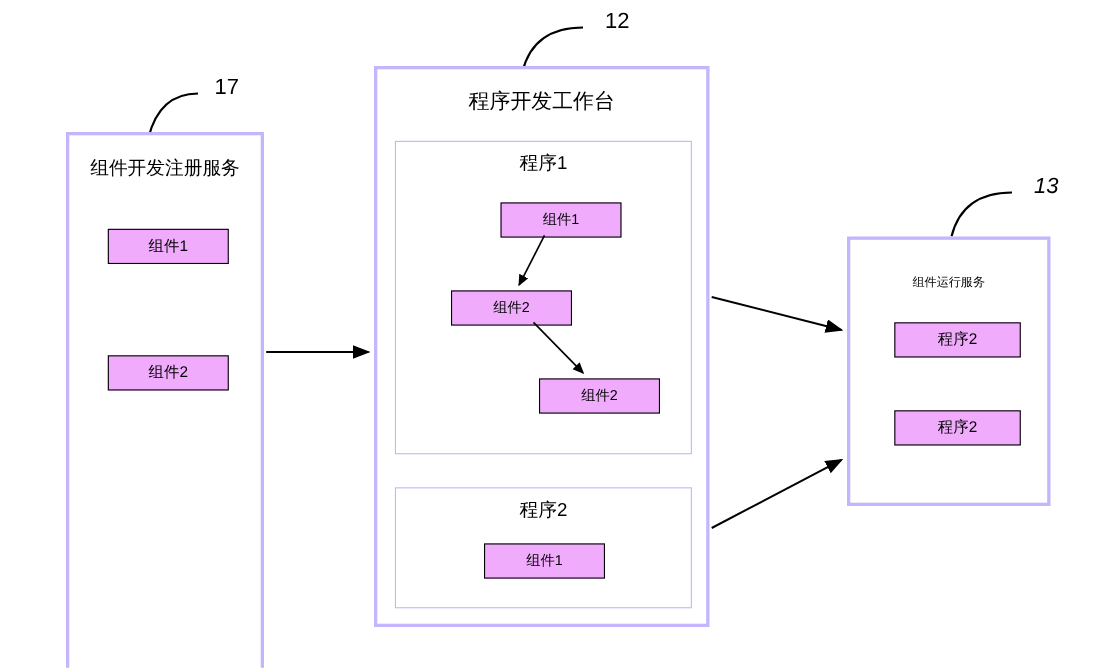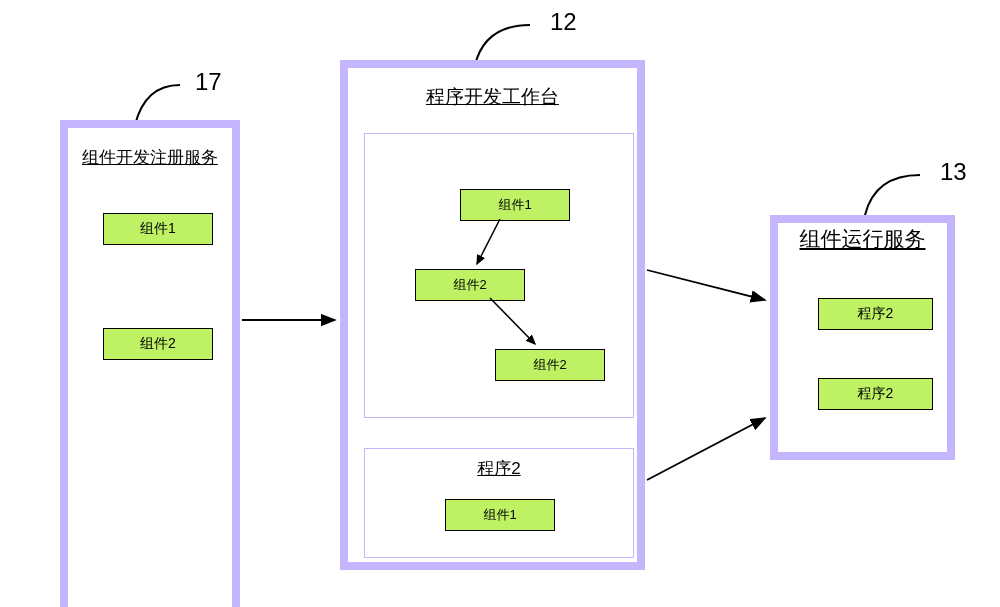--- a/index.html
+++ b/index.html
@@ -14,40 +14,39 @@
       height: 607px;
       position: relative;
     }
     .container {
       position: relative;
       width: 100%;
       height: 100%;
     }
     .box {
       position: absolute;
-      border: 8px solid #c4b5fd;
+      border: 3px solid #c4b5fd;
       background: #fff;
-      text-decoration: underline;
     }
     .title {
       text-align: center;
       font-size: 18px;
       padding-top: 10px;
       padding-bottom: 10px;
     }
     .small-box {
       border: 1.5px solid #000;
       text-align: center;
       font-size: 14px;
       padding: 6px 0;
-      background: #bef264;
+      background: #f0abfc;
     }
     .label-num {
       position: absolute;
-      font-size: 24px;
+      font-size: 20px;
     }
     .leader-curve {
       position: absolute;
       pointer-events: none;
     }
     svg {
       overflow: visible;
     }
   </style>
 </head>
@@ -61,32 +60,33 @@
   <div class="label-num" style="left:195px;top:68px;">17</div>
 
   <svg class="leader-curve" style="left:470px;top:20px;" width="70" height="50">
     <path d="M 5 45 Q 15 5 60 5" stroke="#000" stroke-width="2" fill="none"></path>
   </svg>
   <div class="label-num" style="left:550px;top:8px;">12</div>
 
   <svg class="leader-curve" style="left:860px;top:170px;" width="70" height="50">
     <path d="M 5 45 Q 15 5 60 5" stroke="#000" stroke-width="2" fill="none"></path>
   </svg>
-  <div class="label-num" style="left:940px;top:158px;">13</div>
+  <div class="label-num" style="left:940px;top:158px;font-style:italic;">13</div>
 
   <div class="box" style="left:60px;top:120px;width:180px;height:502px;">
     <div class="title" style="font-size:17px;padding-top:18px;">组件开发注册服务</div>
     <div class="small-box" style="position:absolute;left:35px;top:85px;width:110px;">组件1</div>
     <div class="small-box" style="position:absolute;left:35px;top:200px;width:110px;">组件2</div>
   </div>
 
   <div class="box" style="left:340px;top:60px;width:305px;height:510px;">
     <div class="title" style="font-size:19px;padding-top:16px;">程序开发工作台</div>
 
     <div class="box" style="left:16px;top:65px;width:270px;height:285px;border-width:1.5px;">
+      <div class="title" style="font-size:17px;padding-top:8px;">程序1</div>
       <div class="small-box" style="position:absolute;left:95px;top:55px;width:110px;font-size:13px;">组件1</div>
       <div class="small-box" style="position:absolute;left:50px;top:135px;width:110px;font-size:13px;">组件2</div>
       <div class="small-box" style="position:absolute;left:130px;top:215px;width:110px;font-size:13px;">组件2</div>
 
       <svg style="position:absolute;left:0;top:0;width:100%;height:100%;pointer-events:none;">
         <defs>
           <marker id="ah1" markerWidth="8" markerHeight="8" refX="6" refY="3" orient="auto">
             <path d="M0,0 L7,3 L0,6 Z" fill="#000"></path>
           </marker>
         </defs>
@@ -95,21 +95,21 @@
       </svg>
     </div>
 
     <div class="box" style="left:16px;top:380px;width:270px;height:110px;border-width:1.5px;">
       <div class="title" style="font-size:17px;padding-top:8px;">程序2</div>
       <div class="small-box" style="position:absolute;left:80px;top:50px;width:110px;font-size:13px;">组件1</div>
     </div>
   </div>
 
   <div class="box" style="left:770px;top:215px;width:185px;height:245px;">
-    <div class="title" style="font-size:21px;padding-top:2px;">组件运行服务</div>
+    <div class="title" style="font-size:11px;padding-top:31px;">组件运行服务</div>
     <div class="small-box" style="position:absolute;left:40px;top:75px;width:115px;">程序2</div>
     <div class="small-box" style="position:absolute;left:40px;top:155px;width:115px;">程序2</div>
   </div>
 
   <svg style="position:absolute;left:0;top:0;width:1000px;height:607px;pointer-events:none;">
     <defs>
       <marker id="ah2" markerWidth="10" markerHeight="10" refX="8" refY="3.5" orient="auto">
         <path d="M0,0 L9,3.5 L0,7 Z" fill="#000"></path>
       </marker>
     </defs>

